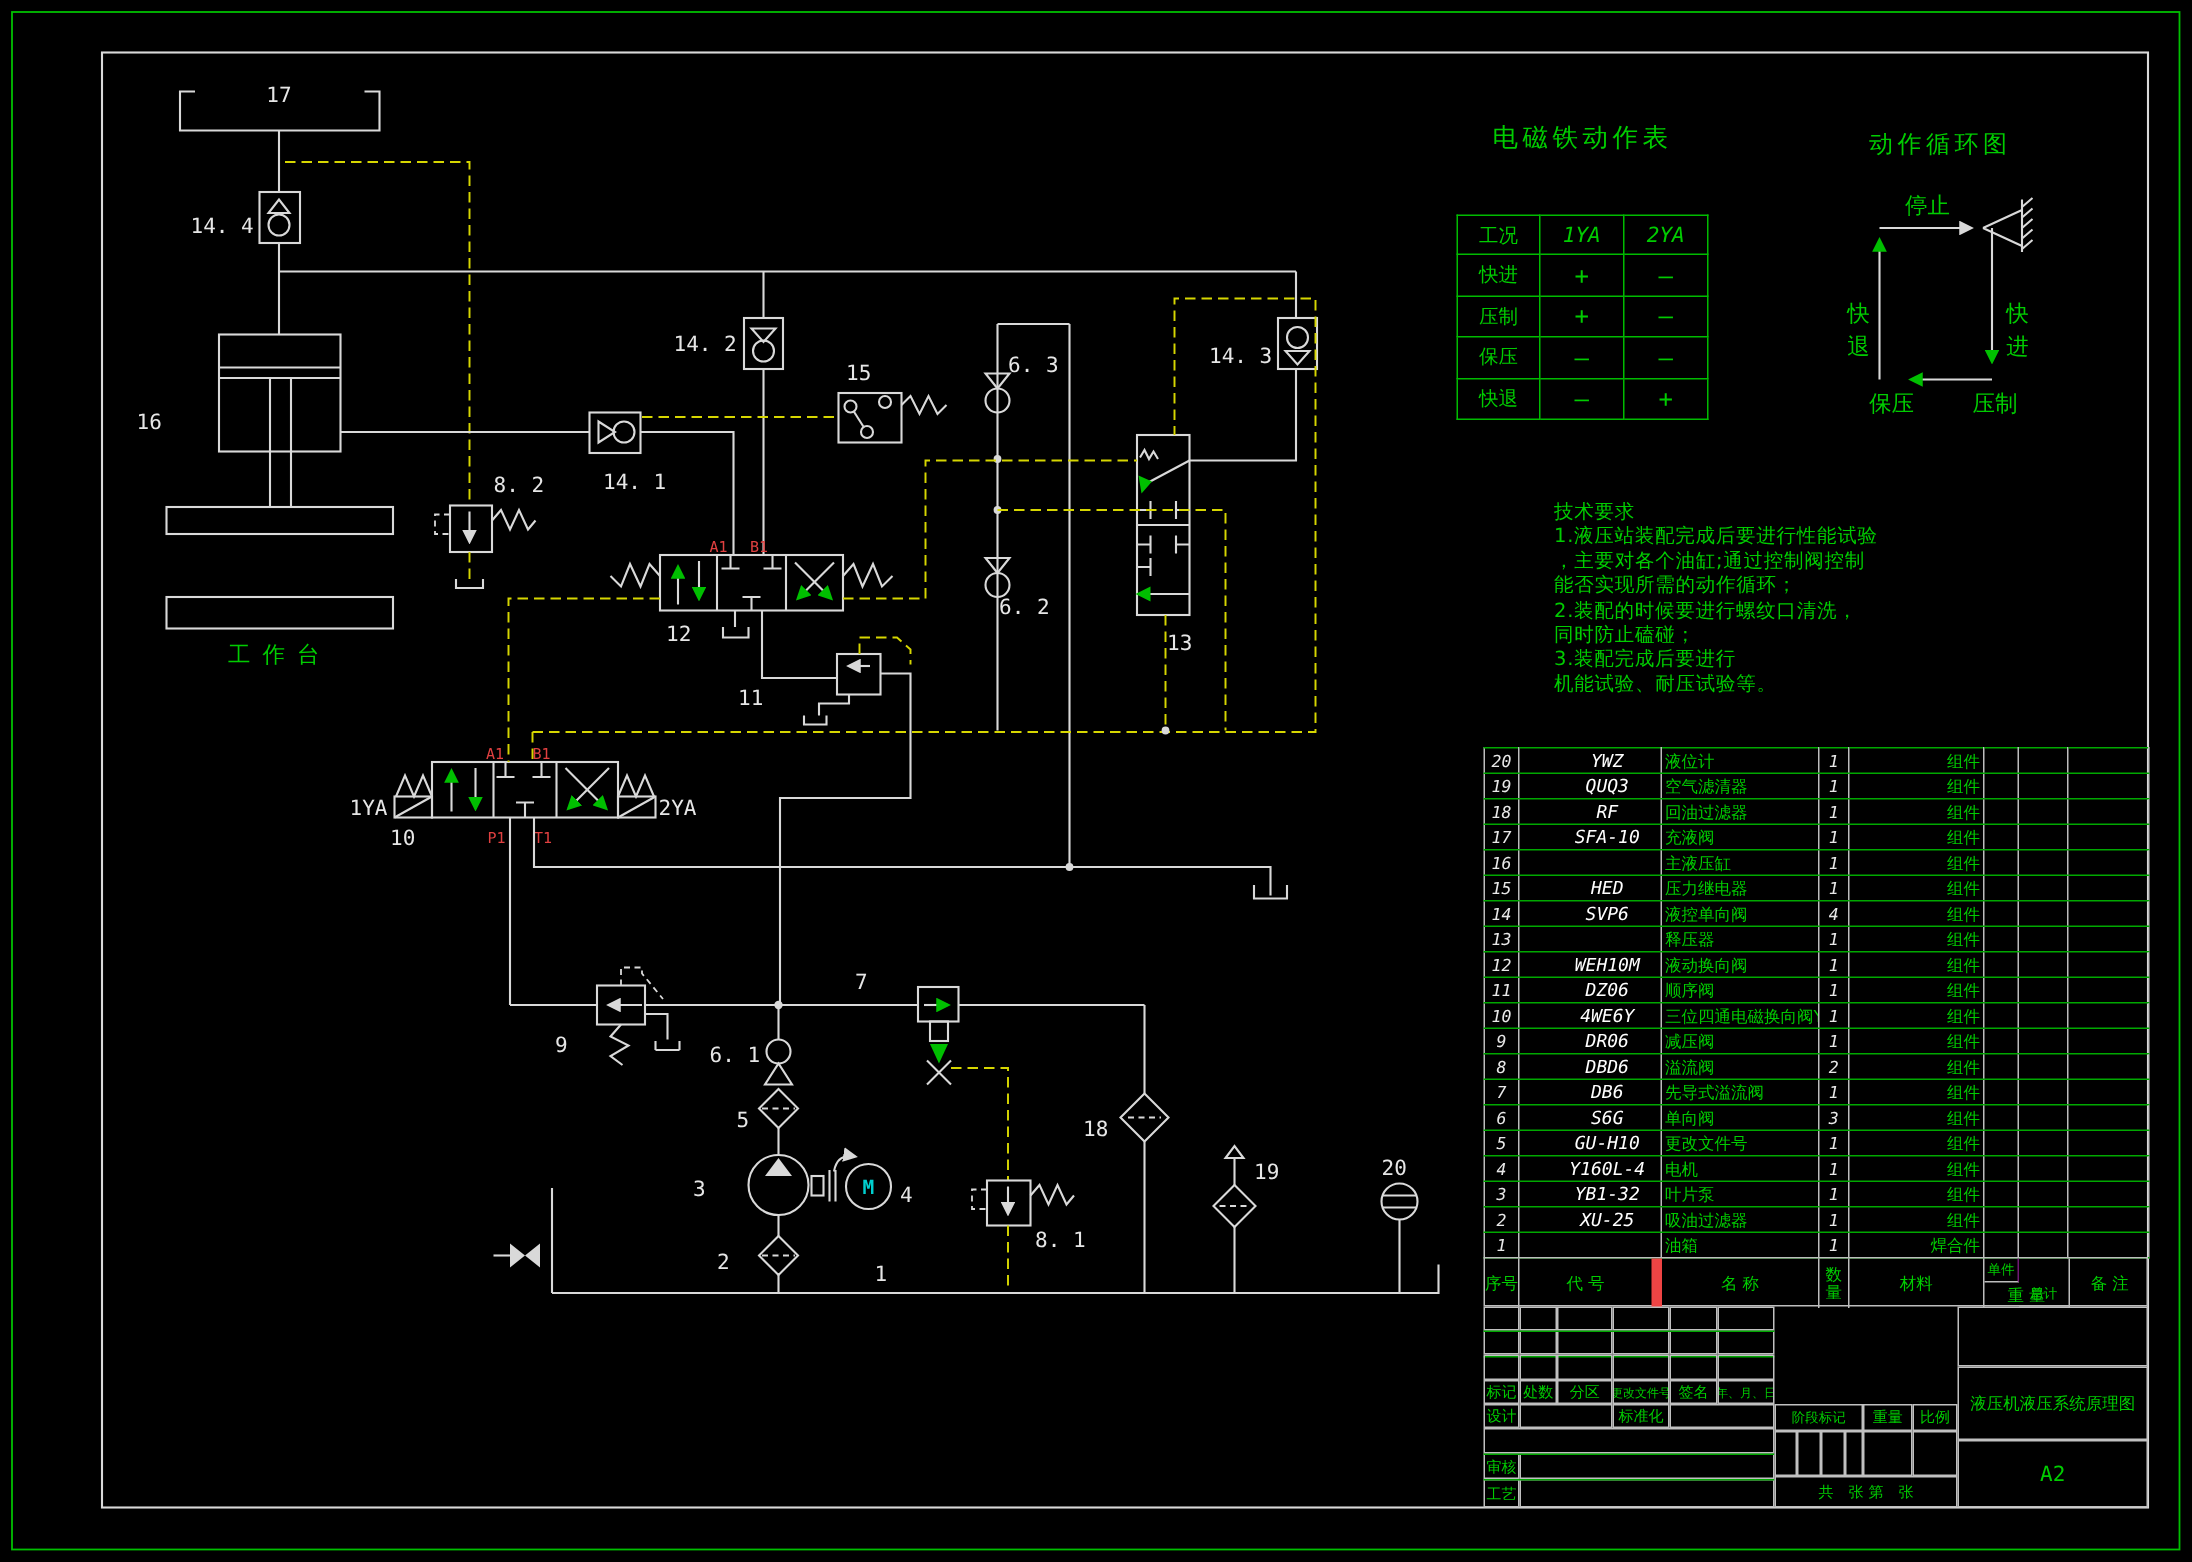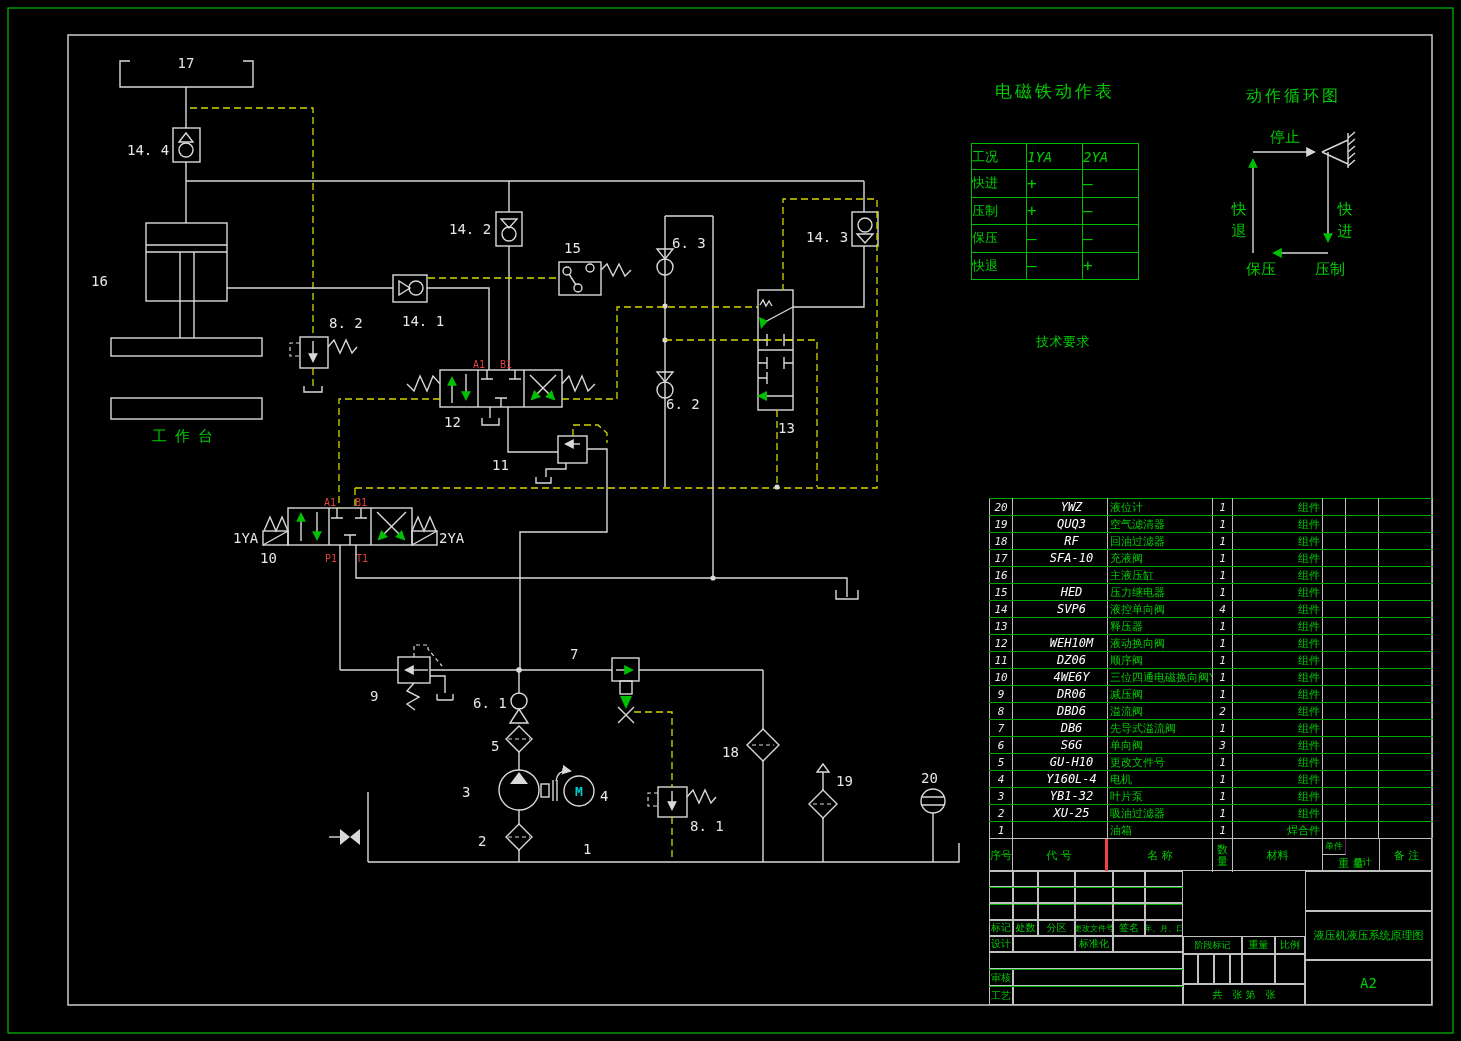--- a/index.html
+++ b/index.html
@@ -3,21 +3,21 @@
 <meta charset="utf-8">
 <style>
   html,body{margin:0;padding:0;background:#000;}
   body{width:1461px;height:1041px;position:relative;overflow:hidden;
        font-family:"DejaVu Sans",sans-serif;}
   svg text{font-family:"DejaVu Sans Mono",monospace;}
   .abs{position:absolute;}
   
   .emt-title{color:#00CC00;font-size:17px;letter-spacing:3px;font-family:"DejaVu Sans",sans-serif;}
   table.emt{border-collapse:collapse;table-layout:fixed;width:164px;height:137px;}
-  table.emt td{border:1.5px solid #00BB00;color:#00CC00;text-align:left;
+  table.emt td{border:1.5px solid #00BB00;color:#00CC00;text-align:center;
       font-size:13px;padding:0;}
   table.emt td.sym{font-size:16px;font-family:"DejaVu Sans Mono",monospace;}
   table.emt td.ya{font-style:italic;font-family:"DejaVu Sans Mono",monospace;font-size:14px;}
   
   .tech{color:#00CC00;font-size:13px;line-height:16.4px;letter-spacing:0.5px;}
   
   table.bom{border-collapse:collapse;table-layout:fixed;width:443px;}
   table.bom td{height:16px;border-top:1px solid #00A800;border-bottom:1px solid #00A800;
       border-left:1px solid #BDBDBD;border-right:1px solid #BDBDBD;
       font-size:11px;color:#00CC00;padding:0 2px;white-space:nowrap;overflow:hidden;}
@@ -367,20 +367,30 @@
       <td class="sym">—</td>
       <td class="sym">+</td>
       </tr>
 </tbody>
   </table>
 
 <div class="abs emt-title" style="left:1246px;top:86px;font-size:16px">动作循环图</div>
 
 <div class="abs tech" style="left:1036px;top:334px;width:250px">
   <div>技术要求</div>
+  <div>
+
+  <div class="tech-line">1.液压站装配完成后要进行性能试验</div>
+      <div class="tech-line">，主要对各个油缸;通过控制阀控制</div>
+      <div class="tech-line">能否实现所需的动作循环；</div>
+      <div class="tech-line">2.装配的时候要进行螺纹口清洗，</div>
+      <div class="tech-line">同时防止磕碰；</div>
+      <div class="tech-line">3.装配完成后要进行</div>
+      <div class="tech-line">机能试验、耐压试验等。</div>
+    </div>
 </div>
 
 <table class="bom abs" style="left:989px;top:498px">
   <colgroup>
     <col style="width:23px">
       <col style="width:95px">
       <col style="width:105px">
       <col style="width:20px">
     <col style="width:90px">
       <col style="width:23px">
@@ -606,21 +616,21 @@
         <td class="mat">焊合件</td>
         <td></td>
         <td></td>
         <td></td>
       </tr>
     </tbody>
 </table>
 
 <div class="abs bomhead" style="left:989px;top:838px;width:443px;height:33px">
   <div class="cell" style="left:0;top:0;width:23px;height:33px;border-right:1px solid #BDBDBD">序号</div>
-  <div class="cell" style="left:23px;top:0;width:95px;height:33px;border-right:3px solid #ef4444">代  号</div>
+  <div class="cell" style="left:23px;top:0;width:95px;height:33px;border-right:7px solid #ef4444">代  号</div>
   <div class="cell" style="left:118px;top:0;width:105px;height:33px;border-right:1px solid #BDBDBD">名  称</div>
   <div class="cell" style="left:223px;top:0;width:20px;height:33px;border-right:1px solid #BDBDBD;white-space:normal;line-height:12px">数量</div>
   <div class="cell" style="left:243px;top:0;width:90px;height:33px;border-right:1px solid #BDBDBD">材料</div>
   <div class="cell" style="left:333px;top:0;width:23px;height:16px;border-right:1px solid #701a75;border-bottom:1px solid #BDBDBD;font-size:9px">单件</div>
   <div class="cell" style="left:356px;top:16px;width:33px;height:16px;border-bottom:1px solid #BDBDBD;font-size:9px">总计</div>
   <div class="cell" style="left:333px;top:16px;width:56px;height:17px">重  量</div>
   <div class="cell" style="left:389px;top:0;width:54px;height:33px;border-left:1px solid #BDBDBD">备  注</div>
 </div>
 
 <div class="abs tb" style="left:989px;top:871px;width:443px;height:134px">

